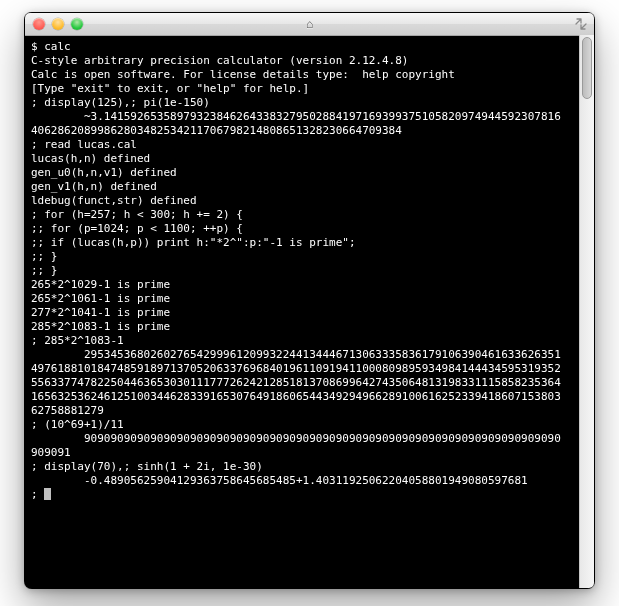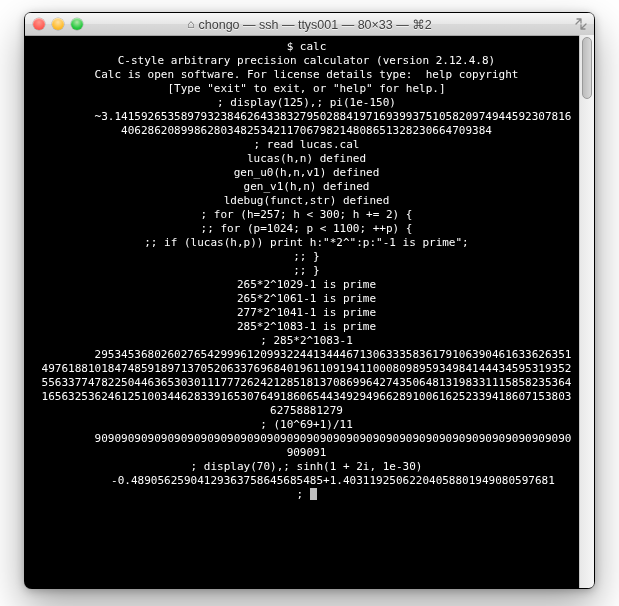--- a/index.html
+++ b/index.html
@@ -104,21 +104,21 @@
   .scroll-thumb {
     position: absolute;
     left: 2px;
     right: 2px;
     top: 2px;
     height: 60px;
     background: linear-gradient(to right,#bcbcbc,#d8d8d8);
     border: 1px solid #9a9a9a;
     border-radius: 5px;
   }
-  .row { white-space: pre; overflow: hidden; text-align: center; }
+  .row { white-space: pre; overflow: hidden; }
   .cursor {
     display: inline-block;
     width: 7px;
     height: 12px;
     background: #bfbfbf;
     vertical-align: -2px;
   }
 </style>
 </head>
 <body>
@@ -126,21 +126,20 @@
 <div class="shadow"></div>
 <div class="window">
   <div class="titlebar">
     <div class="traffic">
       <div class="tl red"></div>
       <div class="tl yellow"></div>
       <div class="tl green"></div>
     </div>
     <div class="title-center">
       <span class="home-icon">⌂</span>
-      <span>chongo — ssh — ttys001 — 80×33 — ⌘2</span>
     </div>
     <div class="maximize">
       <svg viewBox="0 0 14 14">
           <path d="M2 7 L7 2 M7 2 H3 M7 2 V6 M12 7 L7 12 M7 12 H11 M7 12 V8" stroke="#8a8a8a" stroke-width="1.3" fill="none" stroke-linecap="round"></path>
         </svg>
     </div>
   </div>
 
   <div class="terminal" id="term"><div class="row">$ calc</div><div class="row">C-style arbitrary precision calculator (version 2.12.4.8)</div><div class="row">Calc is open software. For license details type:  help copyright</div><div class="row">[Type "exit" to exit, or "help" for help.]</div><div class="row"></div><div class="row">; display(125),; pi(1e-150)</div><div class="row">        ~3.141592653589793238462643383279502884197169399375105820974944592307816</div><div class="row">40628620899862803482534211706798214808651328230664709384</div><div class="row">; read lucas.cal</div><div class="row">lucas(h,n) defined</div><div class="row">gen_u0(h,n,v1) defined</div><div class="row">gen_v1(h,n) defined</div><div class="row">ldebug(funct,str) defined</div><div class="row">; for (h=257; h &lt; 300; h += 2) {</div><div class="row">;; for (p=1024; p &lt; 1100; ++p) {</div><div class="row">;; if (lucas(h,p)) print h:"*2^":p:"-1 is prime";</div><div class="row">;; }</div><div class="row">;; }</div><div class="row">265*2^1029-1 is prime</div><div class="row">265*2^1061-1 is prime</div><div class="row">277*2^1041-1 is prime</div><div class="row">285*2^1083-1 is prime</div><div class="row">; 285*2^1083-1</div><div class="row">        295345368026027654299961209932244134446713063335836179106390461633626351</div><div class="row">49761881018474859189713705206337696840196110919411000809895934984144434595319352</div><div class="row">55633774782250446365303011177726242128518137086996427435064813198331115858235364</div><div class="row">16563253624612510034462833916530764918606544349294966289100616252339418607153803</div><div class="row">62758881279</div><div class="row">; (10^69+1)/11</div><div class="row">        909090909090909090909090909090909090909090909090909090909090909090909090</div><div class="row">909091</div><div class="row">; display(70),; sinh(1 + 2i, 1e-30)</div><div class="row">        -0.48905625904129363758645685485+1.40311925062204058801949080597681</div><div class="row">; <span class="cursor"></span></div></div>
 

